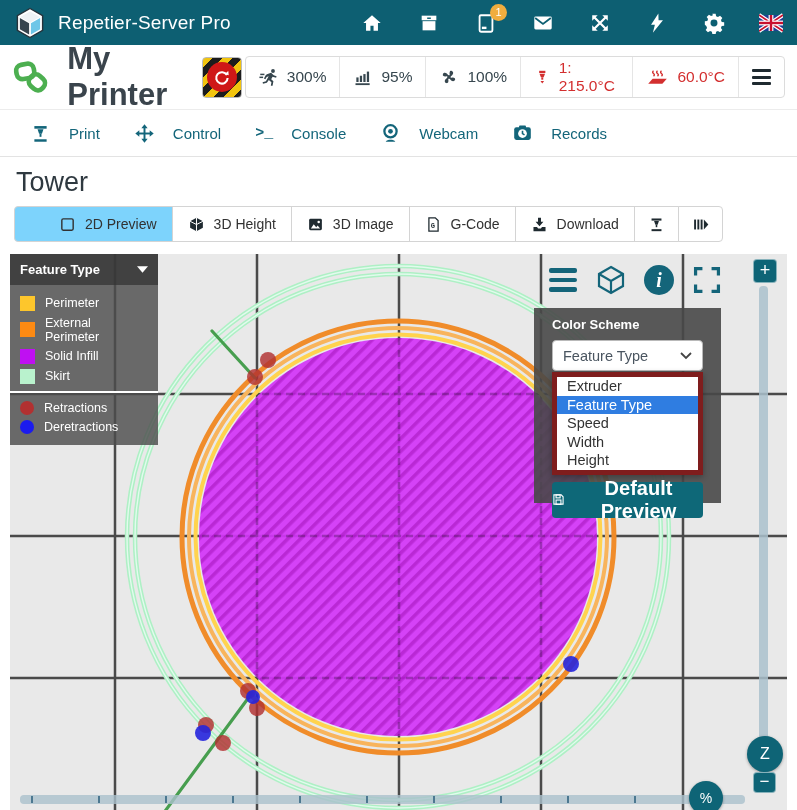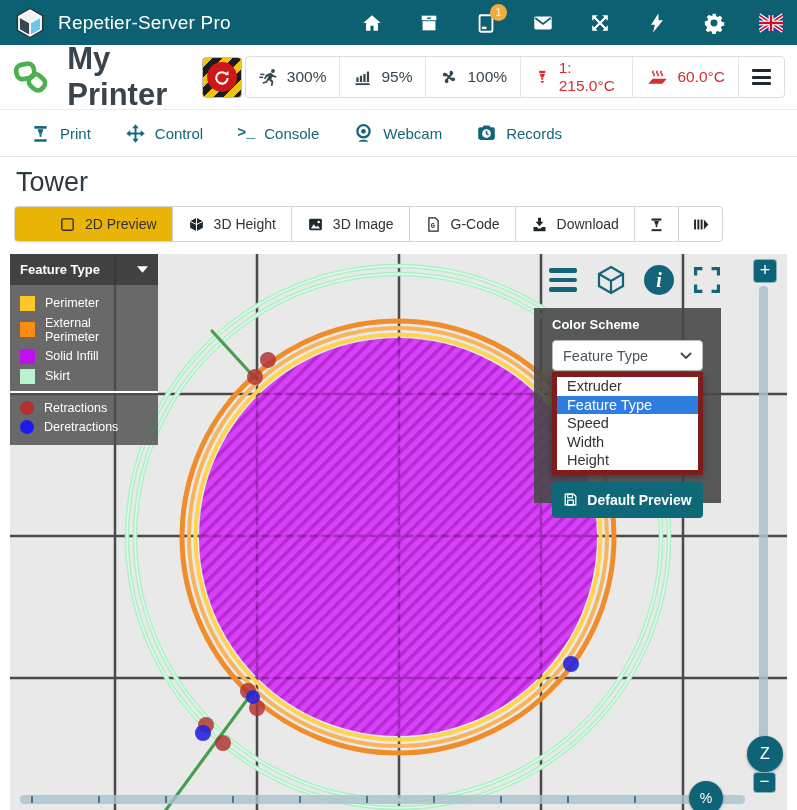--- a/index.html
+++ b/index.html
@@ -28,32 +28,32 @@
   .stats { display:flex; align-items:stretch; height:42px; background:#fff; border:1px solid #dcdcdc; border-radius:4px; overflow:hidden; }
   .stat { display:flex; align-items:center; gap:8px; padding:0 13px; font-size:15.5px; color:#37474f; border-left:1px solid #e5e5e5; cursor:pointer; }
   .stat:first-child { border-left:none;justify-content:center; }
   .stat svg { width:20px; height:20px; }
   .stat.red { color:#d32f2f; }
   .burger { display:flex; flex-direction:column; gap:3.5px; }
   .burger i { display:block; width:19px; height:3px; background:#1f2a30; border-radius:1px; }
 
   
   .tabs { height:47px; display:flex; align-items:center; padding-left:16px; border-bottom:1px solid #e3e3e3; gap:6px; }
-  .tab { display:flex; align-items:center; gap:9px; padding:0 14px; height:100%; color:#13657a; font-size:15px; font-weight:500; cursor:pointer; }
+  .tab { display:flex; align-items:center; gap:18px; padding:0 14px; height:100%; color:#13657a; font-size:15px; font-weight:500; cursor:pointer; }
   .tab svg { width:21px; height:21px; }
   .tab .console-glyph { font-family:"Liberation Mono", monospace; font-weight:700; font-size:15px; }
 
   
   .page-title { margin:8px 0 7px 16px; font-size:27px; line-height:34px; font-weight:400; color:#2f3940; }
   .view-row { display:flex; margin-left:14px; height:36px; }
   .vbtn { display:flex; align-items:center; gap:9px; padding:0 15px; background:#fff; border:1px solid #d4d4d4;
     margin-left:-1px; font-size:14px; color:#323232; cursor:pointer; white-space:nowrap; }
   .vbtn:first-child { margin-left:0; border-radius:4px 0 0 4px; }
   .vbtn.lastr { border-radius:0 4px 4px 0; }
-  .vbtn.active { background:#eab308;padding-left:44px; }
+  .vbtn.active { background:#7dd3fc;padding-left:44px; }
   .vbtn svg { width:17px; height:17px; }
   .vbtn.icon-only { padding:0 13px; }
 
   
   .canvas-wrap { position:relative; margin:12px 10px 0; width:777px; height:561px; background:#e9e9e9; overflow:hidden; }
   .canvas-wrap > svg.scene { position:absolute; left:0; top:0; }
 
   
   .legend { position:absolute; left:0; top:0; width:148px; z-index:5; color:#fff; }
   .legend-head { background:rgba(56,56,56,.95); display:flex; align-items:center; justify-content:space-between;
@@ -75,21 +75,21 @@
 
   
   .cs-panel { position:absolute; left:524px; top:54px; width:187px; height:195px; background:rgba(72,72,72,.9);
     z-index:6; padding:9px 18px; }
   .cs-label { color:#fff; font-size:13px; font-weight:700; margin-bottom:8px; }
   .cs-select { background:#fff; border:1px solid #b9b9b9; border-radius:4px; height:31px; display:flex;
     align-items:center; justify-content:space-between; padding:0 10px; font-size:14.5px; color:#4a5560; cursor:pointer; }
   .cs-list { background:#fff; border:5px solid #7f1d1d; box-shadow:0 2px 6px rgba(0,0,0,.3); margin-top:1px; }
   .opt { font-size:14.5px; color:#333; padding:1px 10px; line-height:16.5px; cursor:pointer; }
   .opt.hl { color:#fff; }
-  .cs-btn { margin-top:7px; height:36px; border:none; width:100%; background:#0e6878; color:#fff; font-size:14px;
+  .cs-btn { margin-top:7px; height:36px; border:none; width:100%; background:#0e6878; color:#fff; font-size:20px;
     font-weight:700; border-radius:4px; display:flex; align-items:center; justify-content:center; gap:9px; cursor:pointer;
     font-family:"Liberation Sans", sans-serif; }
   .cs-btn svg { width:15px; height:15px; }
 
   
   .zoom-in-btn { position:absolute; right:10px; top:5px; width:24px; height:24px; background:#0e6476; color:#fff;
     border:1px solid rgba(255,255,255,.5); border-radius:4px; font-size:18px; line-height:21px; text-align:center;
     cursor:pointer; z-index:7; }
   .zoom-out-btn { position:absolute; right:11px; top:518px; width:23px; height:21px; background:#0e6476; color:#fff;
     border:1px solid rgba(255,255,255,.5); border-radius:4px; font-size:17px; line-height:18px; text-align:center;

